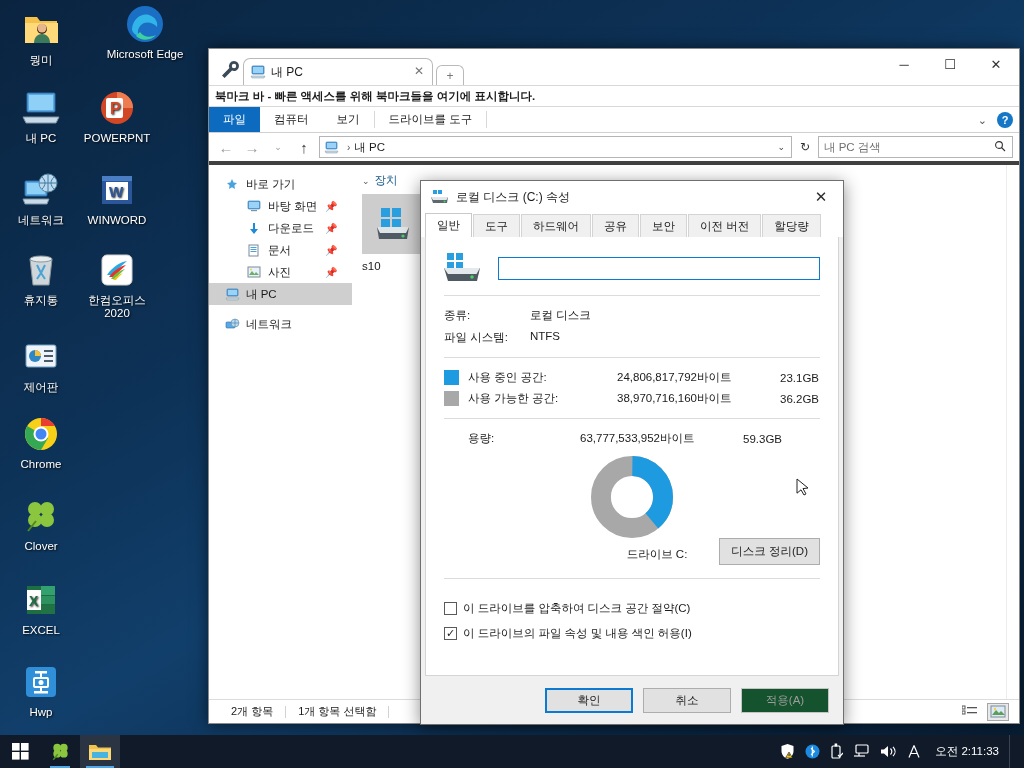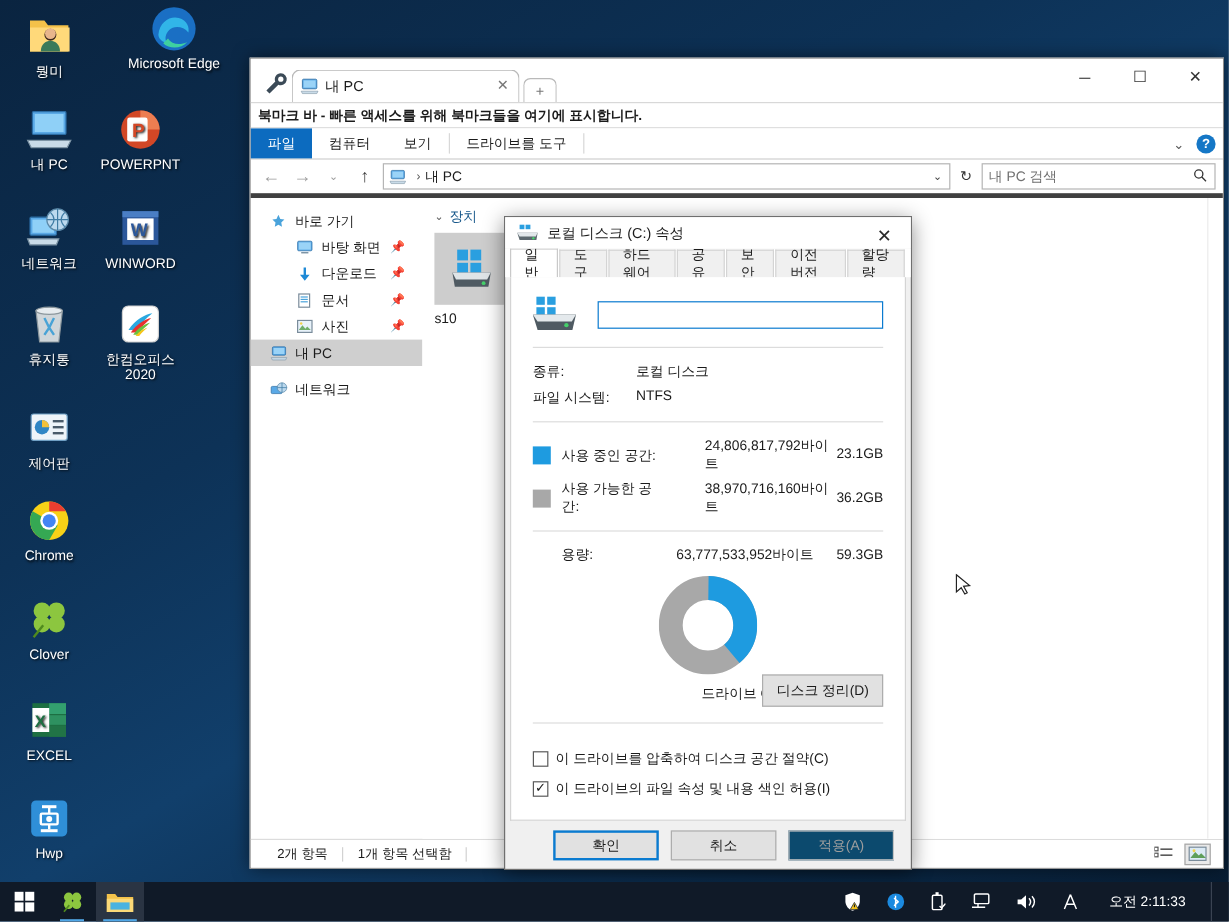--- a/index.html
+++ b/index.html
@@ -106,21 +106,21 @@
     font-size:11px; color:#1b1b1b; padding-left:22px; gap:0; background:#fff;
   }
   .stitem { padding-right:12px; }
   .stsep { width:1px; height:12px; background:#d2d2d2; margin-right:12px; }
   .viewbtns { margin-left:auto; display:flex; gap:6px; padding-right:10px; }
   .vbtn { width:22px; height:18px; display:flex; align-items:center; justify-content:center; }
   .vbtn.active { border:1px solid #a6a6a6; background:#e9e9e9; }
 
   
   #propdlg {
-    position:absolute; left:420px; top:180px; width:340px; height:545px;
+    position:absolute; left:420px; top:180px; width:424px; height:545px;
     background:#f0f0f0; border:1px solid #6f6f6f; box-shadow:0 3px 16px rgba(0,0,0,.45);
     display:flex; flex-direction:column;
   }
   .dlg-title { height:32px; display:flex; align-items:center; padding-left:10px; position:relative; background:#fff;}
   .dlg-title .dicon2 { width:18px; height:15px; margin-right:7px; }
   .dlg-title .dtxt { font-size:12px; color:#1b1b1b; }
   .dlg-close { position:absolute; right:0; top:0; width:44px; height:32px; display:flex;
     align-items:center; justify-content:center; font-size:15px; color:#2b2b2b; }
 
   .dlg-tabs { display:flex; padding:0 4px; background:#fff; height:24px; align-items:flex-end;}
@@ -163,33 +163,33 @@
   }
   .cbrow { display:flex; align-items:center; font-size:11.5px; color:#1b1b1b; margin-bottom:10px; }
   .cbox { width:13px; height:13px; border:1px solid #5a5a5a; background:#fff; margin-right:6px;
     display:flex; align-items:center; justify-content:center; flex:none; }
   .cbox .tick { font-size:11px; color:#1b1b1b; line-height:1; }
 
   .dlg-footer { height:48px; display:flex; align-items:center; justify-content:flex-end; gap:10px; padding-right:14px; }
   .dbtn { width:88px; height:25px; font-size:11.5px; display:flex; align-items:center; justify-content:center;
     background:#e1e1e1; border:1px solid #adadad; color:#1b1b1b; }
   .dbtn.primary { border:2px solid #0a7bd0; background:#e1e1e1; }
-  .dbtn.disabled { color:#9d9d9d; border-color:#c4c4c4; background:#0c4a6e; }
+  .dbtn.disabled { color:#9d9d9d; border-color:#c4c4c4; background:#14532d; }
 
   
   #taskbar {
     position:absolute; left:0; bottom:0; width:1024px; height:33px; background:#101a28;
     display:flex; align-items:center;
   }
   .tbleft { display:flex; align-items:center; }
   .tbitem { width:40px; height:33px; display:flex; align-items:center; justify-content:center; position:relative;}
   .tbitem.active { background:#2a3443; }
   .tbitem.active::after { content:""; position:absolute; bottom:0; left:6px; right:6px; height:2px; background:#51a8e8;}
   .tbitem.running::after { content:""; position:absolute; bottom:0; left:10px; right:10px; height:2px; background:#51a8e8;}
-  .tray { margin-left:auto; display:flex; align-items:center; gap:21px; padding-right:8px; }
+  .tray { margin-left:auto; display:flex; align-items:center; gap:10px; padding-right:8px; }
   .trayicon { color:#fff; font-size:13px; display:flex; align-items:center; }
   .clock { color:#fff; font-size:11.5px; margin-left:4px; }
   .showdesk { width:7px; height:33px; border-left:1px solid #3a4352; }
 
   .cursor { position:absolute; left:796px; top:478px; }
 </style>
 </head>
 <body>
 
 <div id="desktop">

